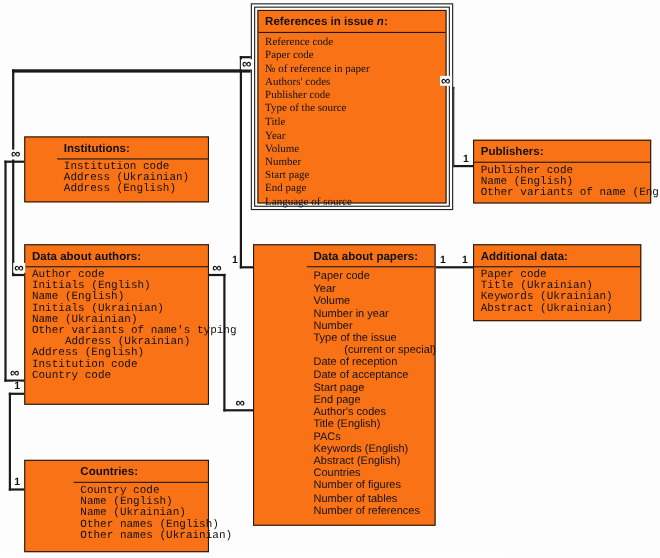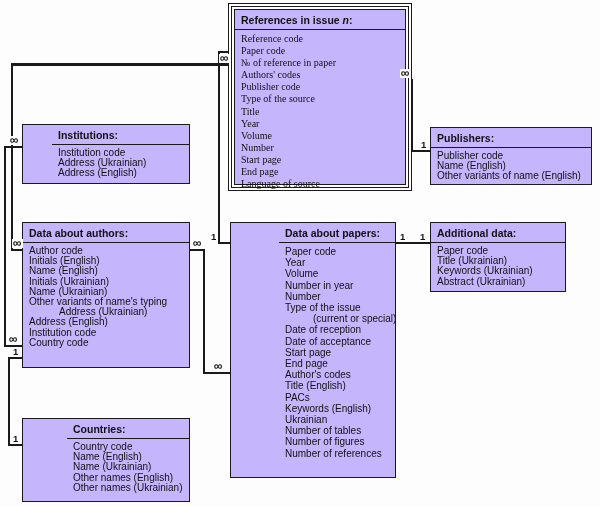--- a/index.html
+++ b/index.html
@@ -1,25 +1,25 @@
 <!DOCTYPE html>
 <html><head>
 <meta charset="utf-8">
 <style>
   html,body{margin:0;padding:0;background:#fff;}
   .diagram{position:relative;width:600px;height:507px;background:#fdfdfd;
            font-family:"Liberation Sans",sans-serif;color:#111;overflow:hidden;}
-  .tbl{position:absolute;background:#c4b5fd;border:1.5px solid #1a1a1a;box-sizing:border-box;}
+  .tbl{position:absolute;background:#f97316;border:1.5px solid #1a1a1a;box-sizing:border-box;}
   .tbl-frame{position:absolute;background:#fff;border:1.2px solid #1a1a1a;box-sizing:border-box;}
   .tbl-header{font-weight:bold;font-size:10.5px;line-height:12px;padding:4px 2px 3px 6px;
               border-bottom:1.5px solid #1a1a1a;white-space:nowrap;}
   .tbl-header .em{font-style:italic;}
   .fields{padding:3px 2px 2px 6px;font-size:10px;}
   .fields .field-row{white-space:nowrap;}
-  .lh10 .field-row{line-height:10.2px;}
+  .lh10 .field-row{line-height:10.2px;font-family:Liberation Mono, monospace;}
   .lh11 .field-row{line-height:11.2px;}
   .lh12 .field-row{line-height:12.1px;font-family:Liberation Serif, serif;}
   
   .tbl-authors .fields .field-row:nth-child(7){padding-left:30px;}
   .tbl-papers  .fields .field-row:nth-child(7){padding-left:28px;}
   .line{position:absolute;background:#1a1a1a;}
   .card{position:absolute;font-weight:bold;background:#fdfdfd;padding:0 1px;z-index:3;}
   .card-many{font-size:12px;line-height:9px;}
   .card-one{font-size:9.5px;line-height:9px;}
   .z2{z-index:2;}
@@ -137,37 +137,38 @@
         <div class="field-row">Type of the issue</div>
         <div class="field-row">(current or special)</div>
         <div class="field-row">Date of reception</div>
         <div class="field-row">Date of acceptance</div>
         <div class="field-row">Start page</div>
         <div class="field-row">End page</div>
         <div class="field-row">Author's codes</div>
         <div class="field-row">Title (English)</div>
         <div class="field-row">PACs</div>
         <div class="field-row">Keywords (English)</div>
-        <div class="field-row">Ukrainian</div>
+        <div class="field-row">Abstract (English)</div>
+        <div class="field-row">Countries</div>
+        <div class="field-row">Number of figures</div>
         <div class="field-row">Number of tables</div>
-        <div class="field-row">Number of figures</div>
         <div class="field-row">Number of references</div>
       </div>
   </div>
 
   <div class="tbl tbl-publishers z2" style="left:430px;top:127px;width:162px;height:58px;">
     <div class="tbl-header">Publishers:</div>
     <div class="fields lh10">
         <div class="field-row">Publisher code</div>
         <div class="field-row">Name (English)</div>
         <div class="field-row">Other variants of name (English)</div>
       </div>
   </div>
 
-  <div class="tbl tbl-additional z2" style="left:430px;top:222px;width:136px;height:70px;">
+  <div class="tbl tbl-additional z2" style="left:430px;top:222px;width:153px;height:70px;">
     <div class="tbl-header">Additional data:</div>
     <div class="fields lh10">
         <div class="field-row">Paper code</div>
         <div class="field-row">Title  (Ukrainian)</div>
         <div class="field-row">Keywords (Ukrainian)</div>
         <div class="field-row">Abstract (Ukrainian)</div>
       </div>
   </div>
 
 </div>

